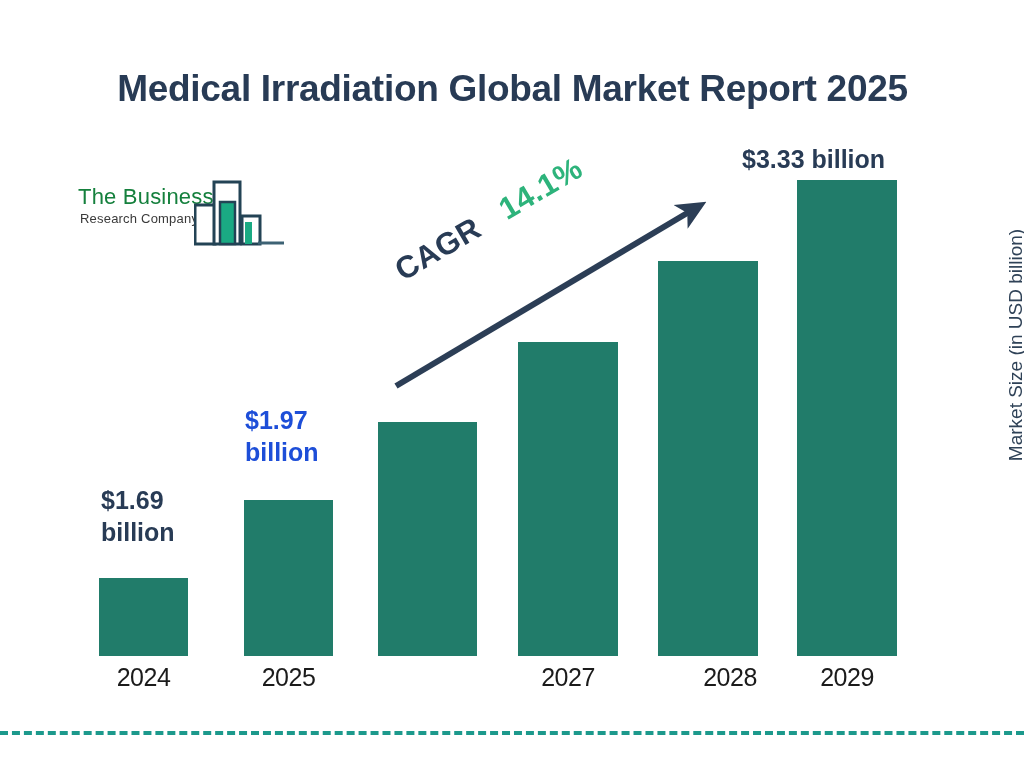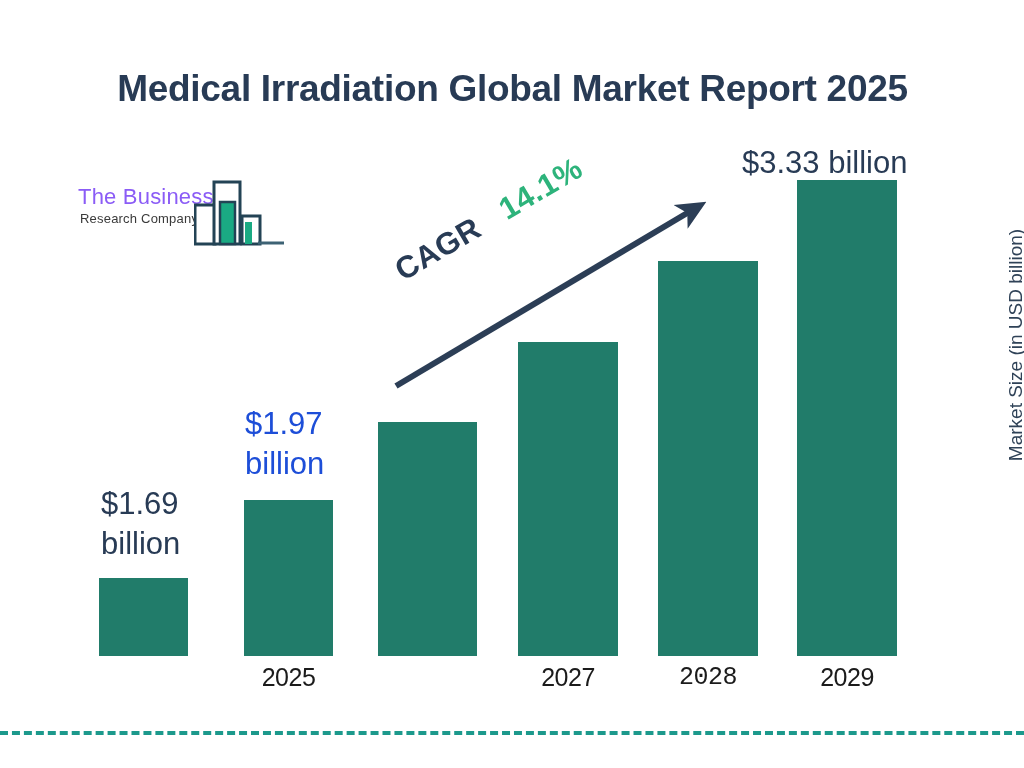--- a/index.html
+++ b/index.html
@@ -43,21 +43,21 @@
   .logo-text {
     position: absolute;
     left: 0;
     top: 8px;
     width: 160px;
   }
   .logo-line1 {
     font-family: "Liberation Sans", sans-serif;
     font-size: 22px;
     font-weight: 400;
-    color: #8b5cf6;
+    color: #15803d;
     letter-spacing: 0.2px;
     line-height: 1;
   }
   .logo-line2 {
     font-family: "Liberation Sans", sans-serif;
     font-size: 13px;
     font-weight: 400;
     color: #3a3a3a;
     letter-spacing: 0.2px;
     line-height: 1;
@@ -89,22 +89,22 @@
     font-family: "Liberation Sans", sans-serif;
     font-size: 25px;
     color: #1b1b1b;
     letter-spacing: -0.5px;
   }
 
   
   .vlabel {
     position: absolute;
     font-family: "Liberation Sans", sans-serif;
-    font-size: 31px;
-    font-weight: normal;
+    font-size: 25px;
+    font-weight: bold;
     line-height: 1.28;
   }
   .vlabel.navy { color: #283b55; }
   .vlabel.green { color: #1d4ed8; }
 
   
   .ylabel {
     position: absolute;
     left: 860px;
     top: 330px;
@@ -183,23 +183,24 @@
 
 <div class="plot">
 
   <div class="bar" style="left:99px; top:578px; width:89px; height:78px;"></div>
   <div class="bar" style="left:244px; top:500px; width:89px; height:156px;"></div>
   <div class="bar" style="left:378px; top:422px; width:99px; height:234px;"></div>
   <div class="bar" style="left:518px; top:342px; width:100px; height:314px;"></div>
   <div class="bar" style="left:658px; top:261px; width:100px; height:395px;"></div>
   <div class="bar" style="left:797px; top:180px; width:100px; height:476px;"></div>
 
+  <div class="xtick" style="left:79px; width:129px;">2024</div>
   <div class="xtick" style="left:224px; width:129px;">2025</div>
   <div class="xtick" style="left:503px; width:130px;">2027</div>
-  <div class="xtick" style="left:643px; width:130px;font-family:Liberation Mono, monospace;">2028</div>
+  <div class="xtick" style="left:665px; width:130px;">2028</div>
   <div class="xtick" style="left:782px; width:130px;">2029</div>
 </div>
 
 <div class="vlabel navy" style="left:101px; top:484px;">
   <div>$1.69</div>
   <div>billion</div>
 </div>
 
 <div class="vlabel green" style="left:245px; top:404px;">
   <div>$1.97</div>

